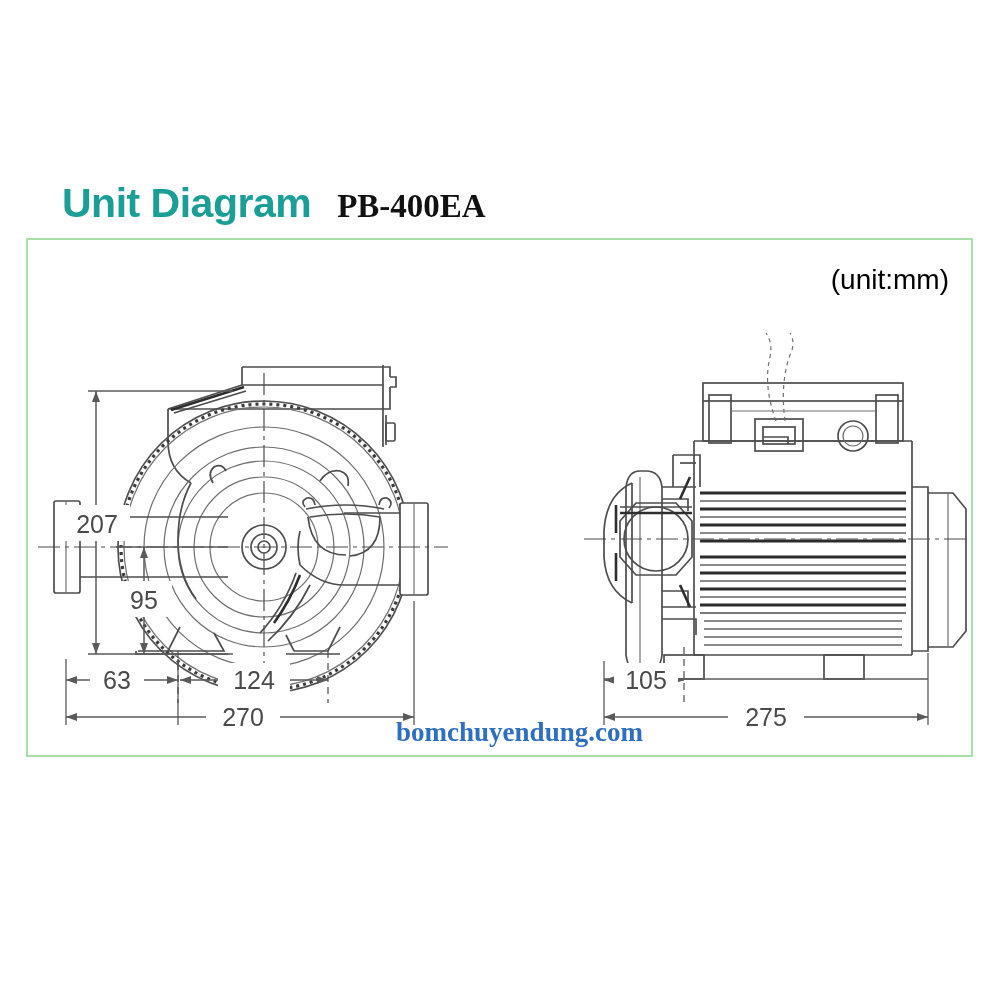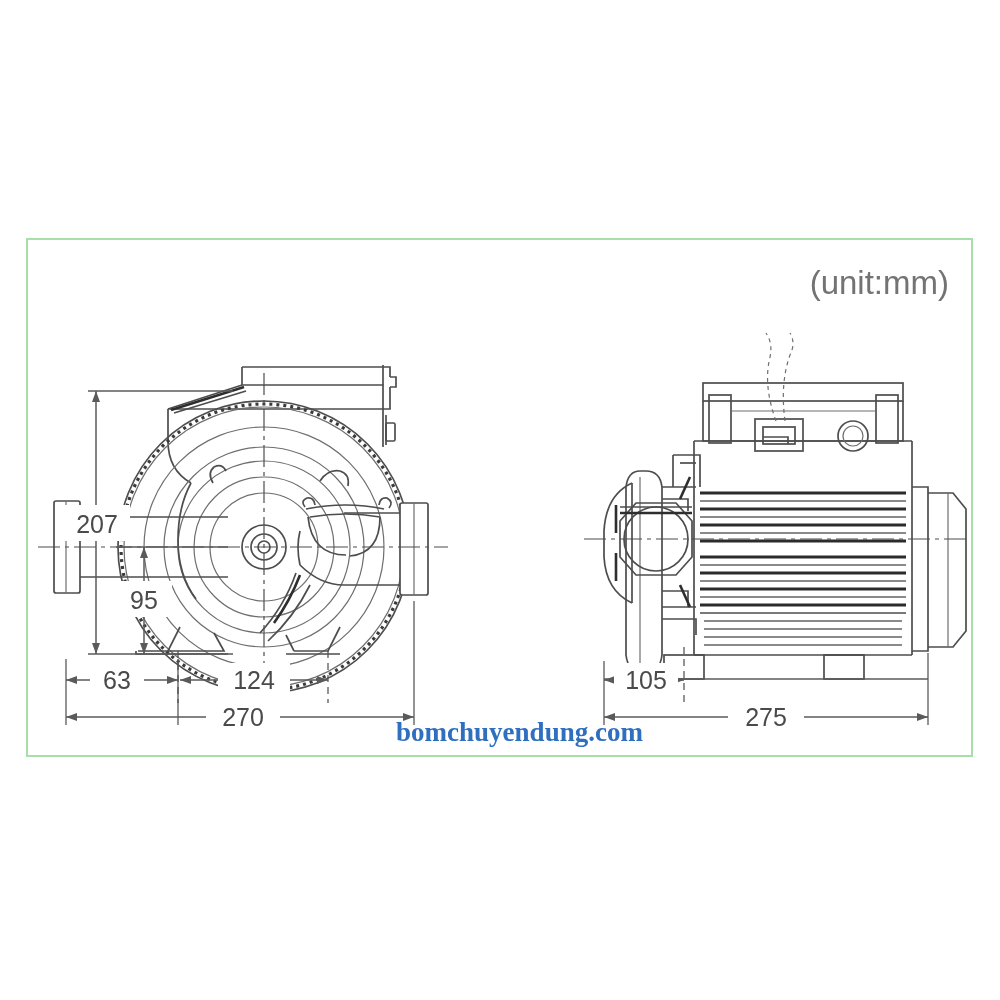--- a/index.html
+++ b/index.html
@@ -60,22 +60,22 @@
     border: 2px solid #a8dfa8;
     box-sizing: border-box;
     background: #ffffff;
   }
 
   .unit-note {
     position: absolute;
     right: 22px;
     top: 24px;
     font-family: "Liberation Sans", sans-serif;
-    font-size: 33px;
-    color: #737373;
+    font-size: 28px;
+    color: #000000;
     letter-spacing: 0px;
     white-space: nowrap;
   }
 
   .watermark {
     position: absolute;
     left: 0;
     right: 0;
     top: 477px;
     text-align: center;
@@ -94,20 +94,24 @@
     width: 100%;
     height: 100%;
   }
   .drawing svg { display: block; }
 </style>
 </head>
 <body>
 
 <div id="page">
 
+  <div class="header">
+    <span class="title-main">Unit Diagram</span>
+    <span class="title-model">PB-400EA</span>
+  </div>
 
   <div class="frame">
 
     <div class="unit-note">(unit:mm)</div>
 
     <div class="drawing">
       <svg width="943" height="515" viewBox="0 0 943 515" xmlns="http://www.w3.org/2000/svg">
         <defs>
           <style>
             .ln   { fill:none; stroke:#4d4d4d; stroke-width:1.7; }

